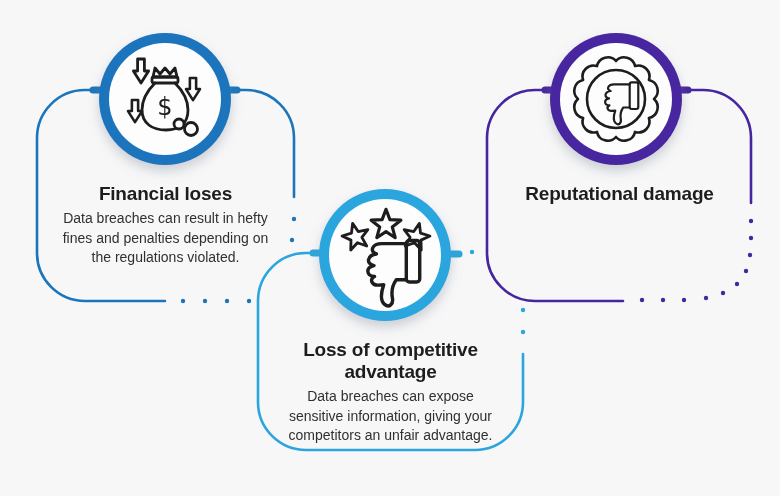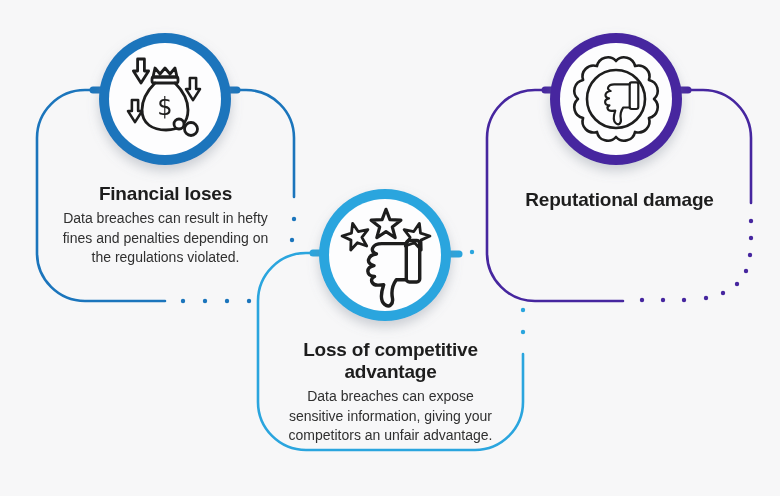--- a/index.html
+++ b/index.html
@@ -27,21 +27,21 @@
   .card-text p{
     margin:0;
     font-size:14px;
     line-height:19.5px;
     font-weight:400;
     color:#303030;
     white-space:pre-line;
   }
   .text-financial{left:40px;top:183px;width:251px;}
   .text-competitive{left:265px;top:339px;width:251px;}
-  .text-reputational{left:494px;top:183px;width:251px;margin-top:6px;}
+  .text-reputational{left:494px;top:183px;width:251px;}
 </style>
 </head>
 <body>
 
 <div class="stage">
 
   <svg width="780" height="496" viewBox="0 0 780 496">
     <defs>
       <filter id="circShadow" x="-40%" y="-40%" width="180%" height="180%">
         <feDropShadow dx="0" dy="6" stdDeviation="6" flood-color="#7a8390" flood-opacity="0.35"></feDropShadow>

